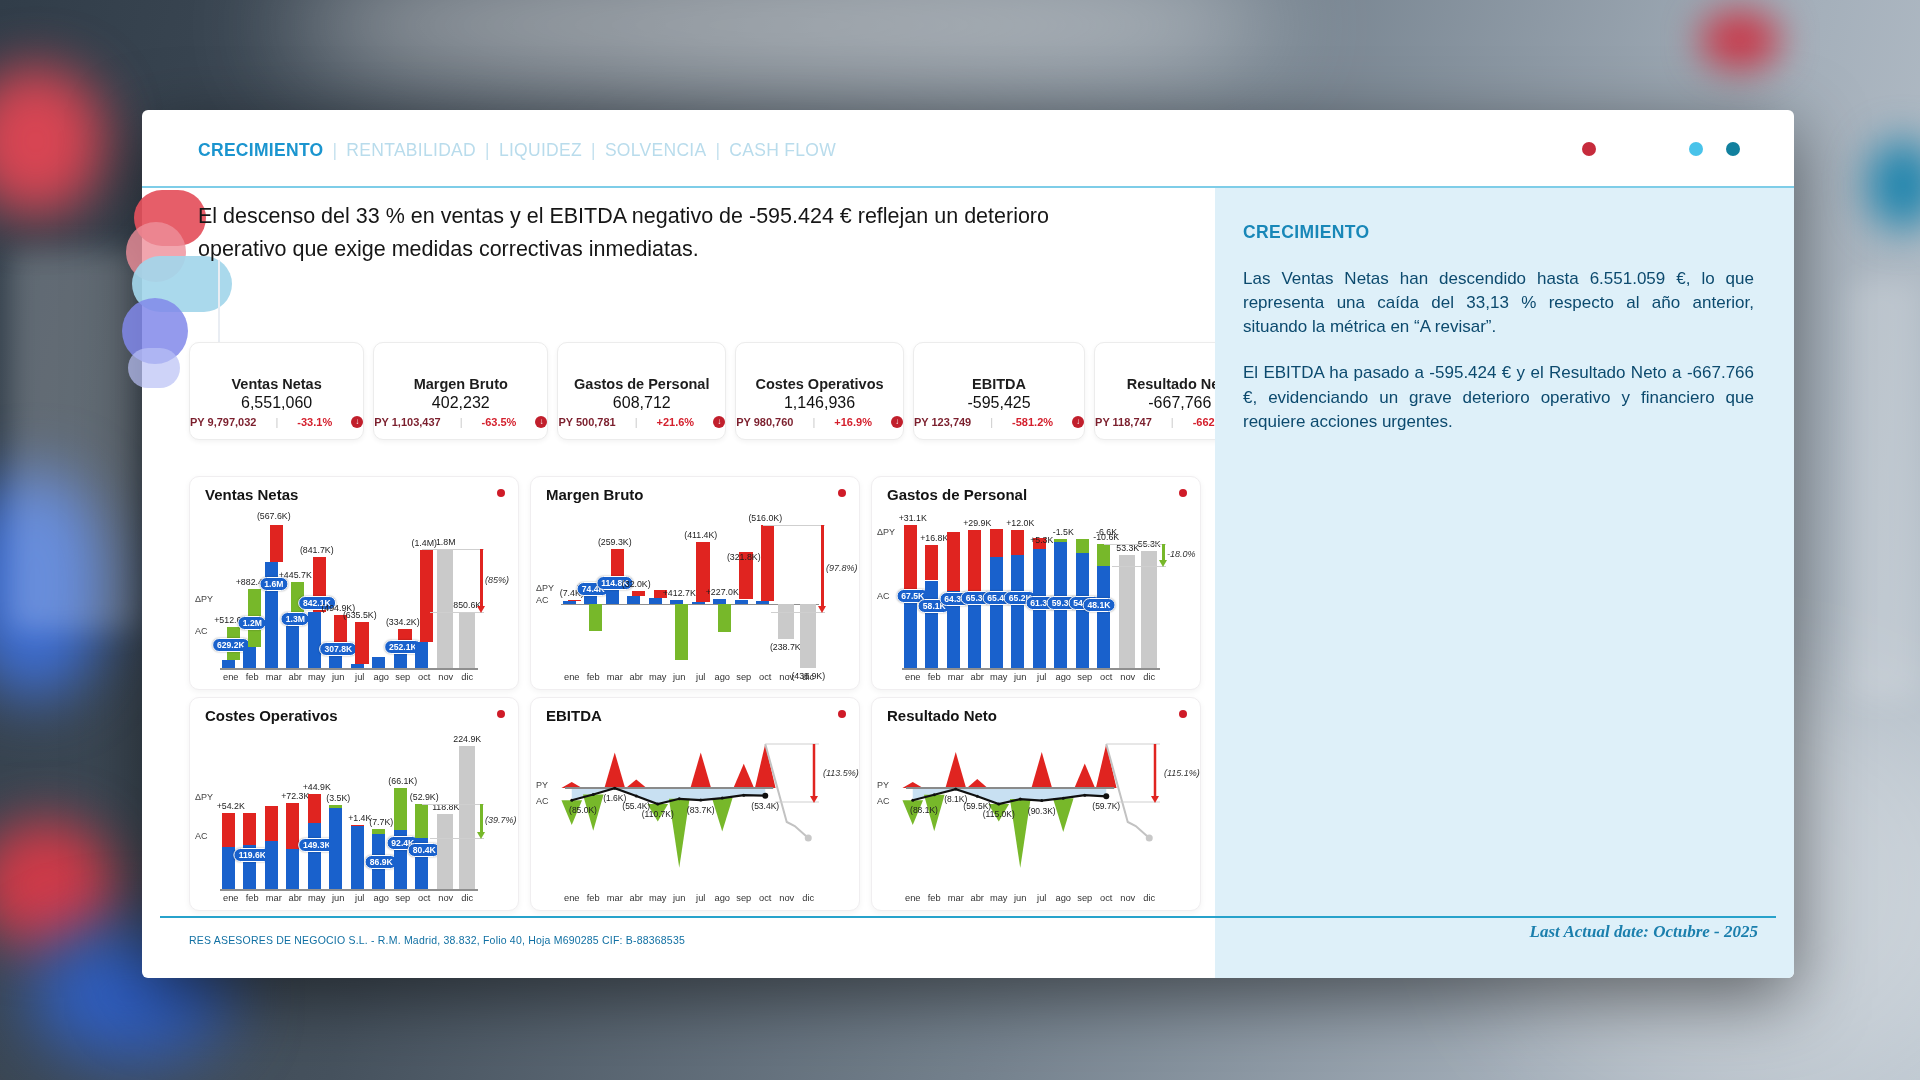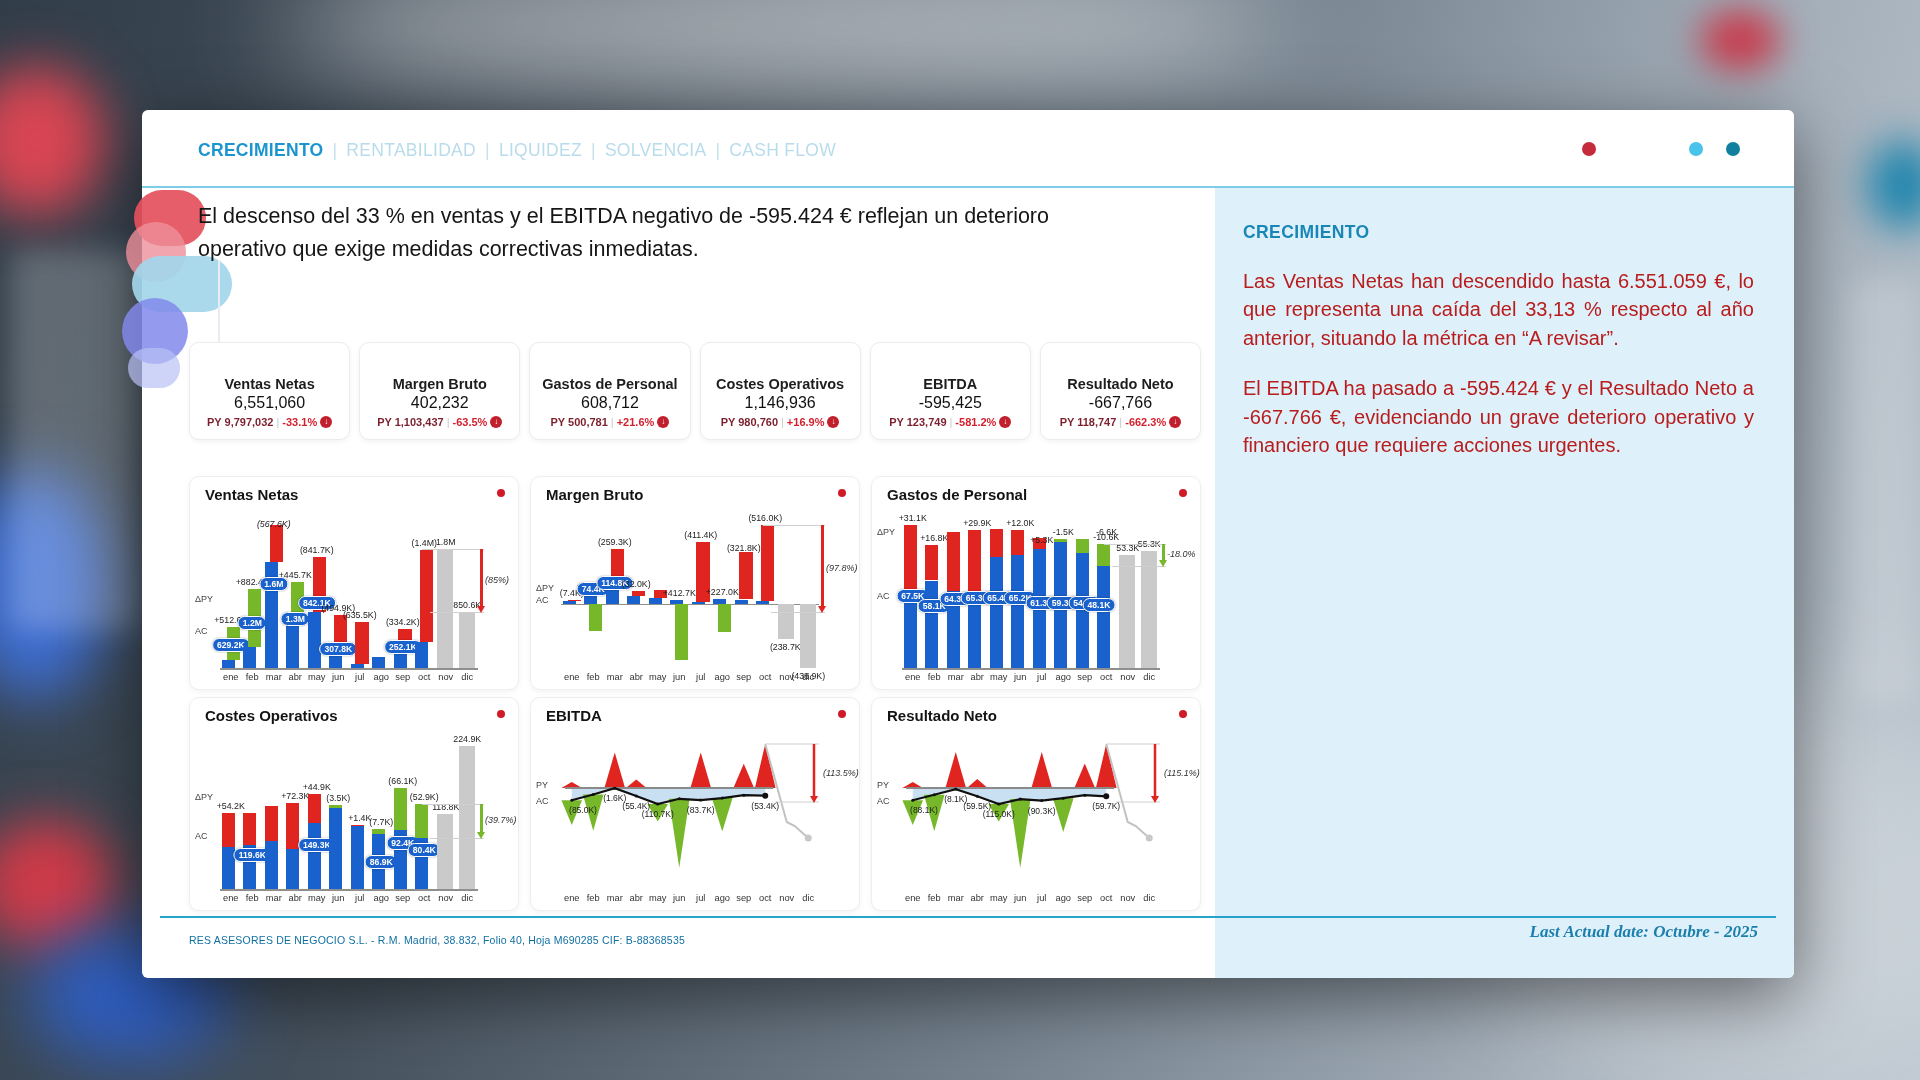--- a/index.html
+++ b/index.html
@@ -14,21 +14,21 @@
 .nitem.act{color:#1b95cf;font-weight:bold;margin-left:0}
 .nsep{color:#c6e2ef}
 .dot{position:absolute;width:14px;height:14px;border-radius:50%;top:32px}
 .hdiv{position:absolute;left:0;top:76px;width:100%;height:2px;background:#7ecde8}
 .deco div{position:absolute}
 .headline{position:absolute;left:56px;top:90px;width:940px;font-size:21.5px;color:#161616;line-height:1.55}
 .kpi-row{position:absolute;left:47px;top:232px;width:1012px;display:flex;gap:9px}
 .kpi{flex:1;background:#fff;border:1px solid #ececec;border-radius:10px;box-shadow:0 2px 5px rgba(0,0,0,.05);height:98px;display:flex;flex-direction:column;align-items:center;justify-content:flex-end;padding-bottom:11px;text-align:center}
 .kt{font-size:14.5px;font-weight:bold;color:#1d1d1d}
 .kv{font-size:16px;color:#111;margin:2px 0 4px}
-.kp{font-size:11px;display:flex;align-items:center;gap:3px;white-space:nowrap}
+.kp{font-size:11px;display:flex;align-items:center;gap:19px;white-space:nowrap}
 .pyv{color:#7b1f2d;font-weight:bold}
 .ksep{color:#c9c9c9}
 .kd{color:#d41f2c;font-weight:bold}
 .kic{width:12px;height:12px;border-radius:50%;background:#c11f2c;color:#fff;font-size:8px;line-height:12px;display:inline-block;text-align:center;font-weight:bold}
 .charts{position:absolute;left:47px;top:366px;display:grid;grid-template-columns:repeat(3,330px);gap:7px 11px}
 .ccard{position:relative;width:330px;height:214px;background:#fff;border:1px solid #f0eef0;border-radius:10px;box-shadow:0 2px 6px rgba(0,0,0,.05)}
 .ctitle{position:absolute;left:15px;top:9px;font-size:15px;font-weight:bold;color:#141414}
 .cdot{position:absolute;right:13px;top:12px;width:8px;height:8px;border-radius:50%;background:#cf1b28}
 .plot{position:absolute;left:30px;top:34px;width:258px;height:159px}
 .seg{position:absolute}
@@ -41,21 +41,21 @@
 .pill{position:absolute;transform:translateX(-50%);background:#1961cc;border:1px solid #fff;border-radius:8px;color:#fff;font-size:8.6px;font-weight:bold;padding:1px 4px;white-space:nowrap;box-shadow:0 0 2px rgba(0,0,0,.35)}
 .mrow{position:absolute;left:30px;top:195px;width:258px;display:flex}
 .mrow span{flex:1;text-align:center;font-size:9.3px;color:#333}
 .axl div{position:absolute;left:5px;font-size:9px;color:#444;white-space:nowrap}
 .alab{position:absolute;font-size:9px;font-style:italic;color:#333;white-space:nowrap}
 .aline{position:absolute;height:1px;background:#cfcfcf}
 .ashaft{position:absolute;width:2.5px}
 .ahead{position:absolute;width:0;height:0;border-left:4.5px solid transparent;border-right:4.5px solid transparent}
 .panel{position:absolute;left:1073px;top:78px;right:0;bottom:0;background:#def0f9;border-radius:0 0 6px 0;padding:34px 40px 0 28px}
 .panel h2{font-size:17.5px;color:#1887b8;font-weight:bold;letter-spacing:.4px;margin-bottom:24px}
-.panel p{font-size:20px;color:#b91c1c;line-height:1.42;margin-bottom:22px;text-align:justify}
+.panel p{font-size:17px;color:#0c4a6e;line-height:1.42;margin-bottom:22px;text-align:justify}
 .fdiv{position:absolute;left:18px;right:18px;top:806px;height:2px;background:#27a2cb}
 .fleft{position:absolute;left:47px;top:824px;font-size:10.5px;color:#1170a3;letter-spacing:.2px}
 .fright{position:absolute;right:36px;top:812px;font-size:17px;font-style:italic;font-weight:bold;color:#1b7fad;font-family:"Liberation Serif",serif}
 </style>
 </head>
 <body>
 
 <div>
   <div class="blob" style="left:-34px;top:66px;width:140px;height:150px;background:#d84553"></div>
   <div class="blob" style="left:-40px;top:470px;width:150px;height:230px;background:#3e6ed2;filter:blur(30px)"></div>
@@ -162,21 +162,21 @@
           <div class="seg blue" style="left: 1.5px; top: 149.3px; width: 13.3px; height: 7.7px;"></div>
           <div class="seg green" style="left: 6.5px; top: 115.5px; width: 13.3px; height: 33.8px;"></div>
           <div class="vlab" style="left: -21.5px; top: 103.5px; width: 64.5px;">+512.6K</div>
           <div class="pill" style="left: 10.8px; top: 127.1px;">629.2K</div>
           <div class="seg blue" style="left: 23px; top: 136px; width: 13.3px; height: 21px;"></div>
           <div class="seg green" style="left: 27.9px; top: 77.8px; width: 13.3px; height: 58.2px;"></div>
           <div class="vlab" style="left: 0px; top: 65.8px; width: 64.5px;">+882.4K</div>
           <div class="pill" style="left: 32.3px; top: 104.5px;">1.2M</div>
           <div class="seg blue" style="left: 44.5px; top: 51.4px; width: 13.3px; height: 105.6px;"></div>
           <div class="seg red" style="left: 49.5px; top: 14px; width: 13.3px; height: 37.4px;"></div>
-          <div class="vlab" style="left: 21.5px; top: 8px; width: 64.5px; font-style: italic;">(567.6K)</div>
+          <div class="vlab" style="left: 21.5px; top: 0; width: 64.5px;">(567.6K)</div>
           <div class="pill" style="left: 53.8px; top: 66.2px;">1.6M</div>
           <div class="seg blue" style="left: 66px; top: 100.6px; width: 13.3px; height: 56.4px;"></div>
           <div class="seg green" style="left: 71px; top: 71.2px; width: 13.3px; height: 29.4px;"></div>
           <div class="vlab" style="left: 43px; top: 59.2px; width: 64.5px;">+445.7K</div>
           <div class="pill" style="left: 75.3px; top: 100.5px;">1.3M</div>
           <div class="seg blue" style="left: 87.5px; top: 101.4px; width: 13.3px; height: 55.6px;"></div>
           <div class="seg red" style="left: 92.5px; top: 45.9px; width: 13.3px; height: 55.5px;"></div>
           <div class="vlab" style="left: 64.5px; top: 33.9px; width: 64.5px;">(841.7K)</div>
           <div class="pill" style="left: 96.8px; top: 85.4px;">842.1K</div>
           <div class="seg blue" style="left: 109px; top: 136.7px; width: 13.3px; height: 20.3px;"></div>
@@ -248,21 +248,21 @@
           <div class="seg green" style="left: 114px; top: 92.6px; width: 13.3px; height: 56.9px;"></div>
           <div class="vlab" style="left: 86px; top: 77px; width: 64.5px;">+412.7K</div>
           <div class="seg blue" style="left: 130.5px; top: 90.9px; width: 13.3px; height: 1.8px;"></div>
           <div class="seg red" style="left: 135.4px; top: 30.5px; width: 13.3px; height: 60.3px;"></div>
           <div class="vlab" style="left: 107.5px; top: 18.5px; width: 64.5px;">(411.4K)</div>
           <div class="seg blue" style="left: 152px; top: 88.2px; width: 13.3px; height: 4.4px;"></div>
           <div class="seg green" style="left: 156.9px; top: 92.6px; width: 13.3px; height: 28.9px;"></div>
           <div class="vlab" style="left: 129px; top: 76.2px; width: 64.5px;">+227.0K</div>
           <div class="seg blue" style="left: 173.5px; top: 88.5px; width: 13.3px; height: 4.1px;"></div>
           <div class="seg red" style="left: 178.4px; top: 41.3px; width: 13.3px; height: 47.2px;"></div>
-          <div class="vlab" style="left: 150.5px; top: 32px; width: 64.5px;">(321.8K)</div>
+          <div class="vlab" style="left: 150.5px; top: 41px; width: 64.5px;">(321.8K)</div>
           <div class="seg blue" style="left: 195px; top: 89.7px; width: 13.3px; height: 2.9px;"></div>
           <div class="seg red" style="left: 199.9px; top: 14px; width: 13.3px; height: 75.7px;"></div>
           <div class="vlab" style="left: 172px; top: 2px; width: 64.5px;">(516.0K)</div>
           <div class="seg gray" style="left: 217.2px; top: 92.6px; width: 15.9px; height: 35px;"></div>
           <div class="vlab" style="left: 193.5px; top: 130.6px; width: 64.5px;">(238.7K)</div>
           <div class="seg gray" style="left: 238.7px; top: 92.6px; width: 15.9px; height: 64.4px;"></div>
           <div class="vlab" style="left: 215px; top: 160px; width: 64.5px;">(438.9K)</div>
           <div class="aline" style="left: 202px; width: 62px; top: 14px;"></div>
           <div class="aline" style="left: 210px; width: 54px; top: 101.4px;"></div>
           <div class="ashaft" style="left: 260px; top: 14px; height: 82.4px; background: rgb(224, 36, 32);"></div>

